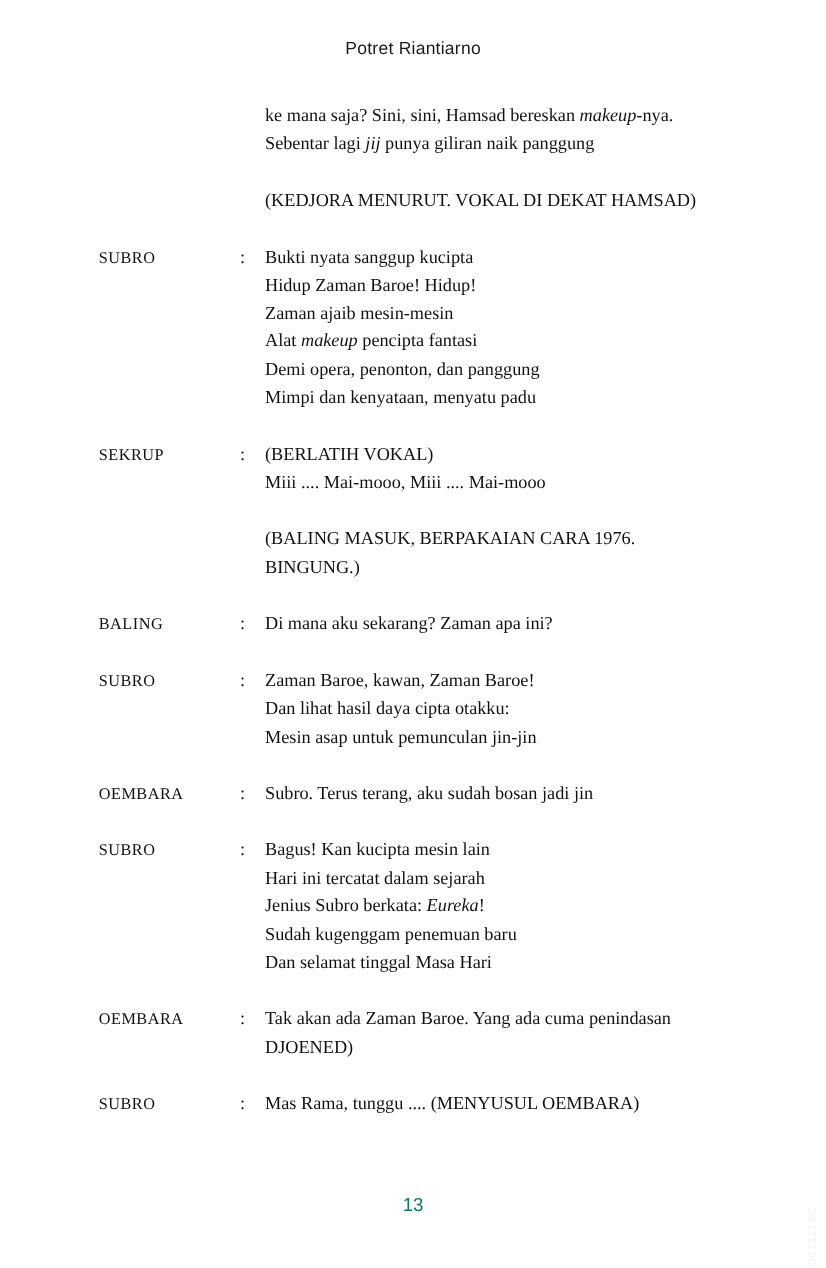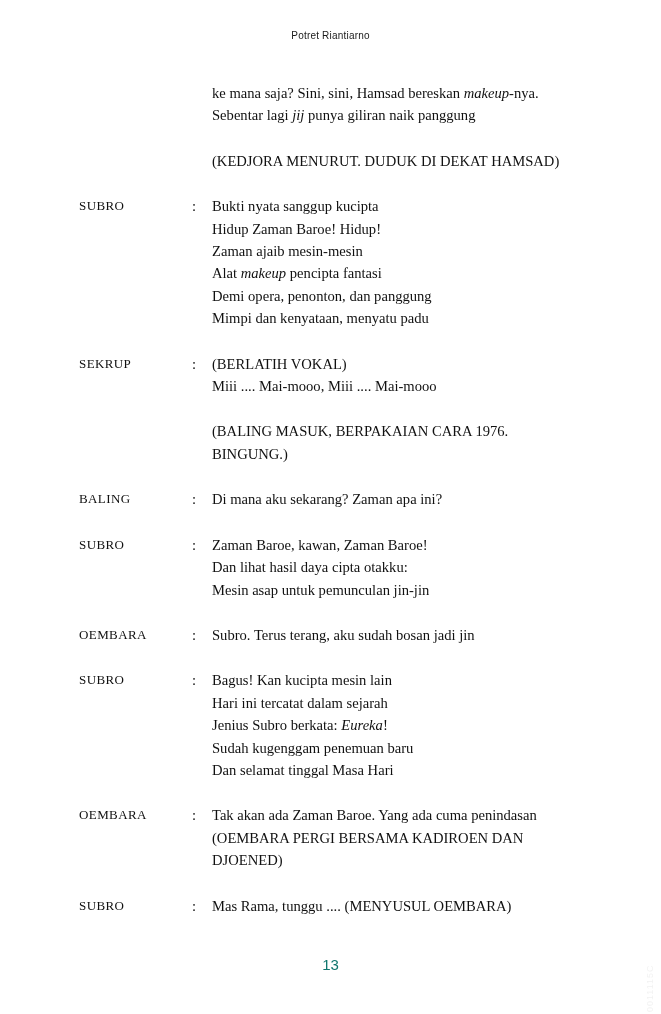--- a/index.html
+++ b/index.html
@@ -24,21 +24,21 @@
   }
 
   
   .running-head {
     position: absolute;
     top: 30px;
     left: 0;
     width: 661px;
     text-align: center;
     font-family: "Liberation Sans", "DejaVu Sans", sans-serif;
-    font-size: 10px;
+    font-size: 14px;
     letter-spacing: 0.2px;
     color: #1a1a1a;
   }
 
   
   .body {
     position: absolute;
     top: 82px;
     left: 79px;
     width: 500px;
@@ -139,21 +139,21 @@
         <div class="colon"></div>
         <div class="lines">
           <div class="line">Sebentar lagi <em>jij</em> punya giliran naik panggung</div>
         </div>
       </div>
       <div class="spacer-md"></div>
       <div class="block">
         <div class="speaker"></div>
         <div class="colon"></div>
         <div class="lines">
-          <div class="line">(KEDJORA MENURUT. DUDUK DI DEKAT HAMSAD)</div>
+          <div class="line">(KEDJORA MENURUT. VOKAL DI DEKAT HAMSAD)</div>
         </div>
       </div>
       <div class="spacer-md"></div>
       <div class="block">
         <div class="speaker">SUBRO</div>
         <div class="colon">:</div>
         <div class="lines">
           <div class="line">Bukti nyata sanggup kucipta</div>
         </div>
       </div>
@@ -294,27 +294,20 @@
         <div class="speaker">OEMBARA</div>
         <div class="colon">:</div>
         <div class="lines">
           <div class="line">Tak akan ada Zaman Baroe. Yang ada cuma penindasan</div>
         </div>
       </div>
       <div class="block continuation">
         <div class="speaker">OEMBARA</div>
         <div class="colon">:</div>
         <div class="lines">
-          <div class="line">(OEMBARA PERGI BERSAMA KADIROEN DAN</div>
-        </div>
-      </div>
-      <div class="block continuation">
-        <div class="speaker">OEMBARA</div>
-        <div class="colon">:</div>
-        <div class="lines">
           <div class="line">DJOENED)</div>
         </div>
       </div>
       <div class="spacer-md"></div>
       <div class="block">
         <div class="speaker">SUBRO</div>
         <div class="colon">:</div>
         <div class="lines">
           <div class="line">Mas Rama, tunggu .... (MENYUSUL OEMBARA)</div>
         </div>

